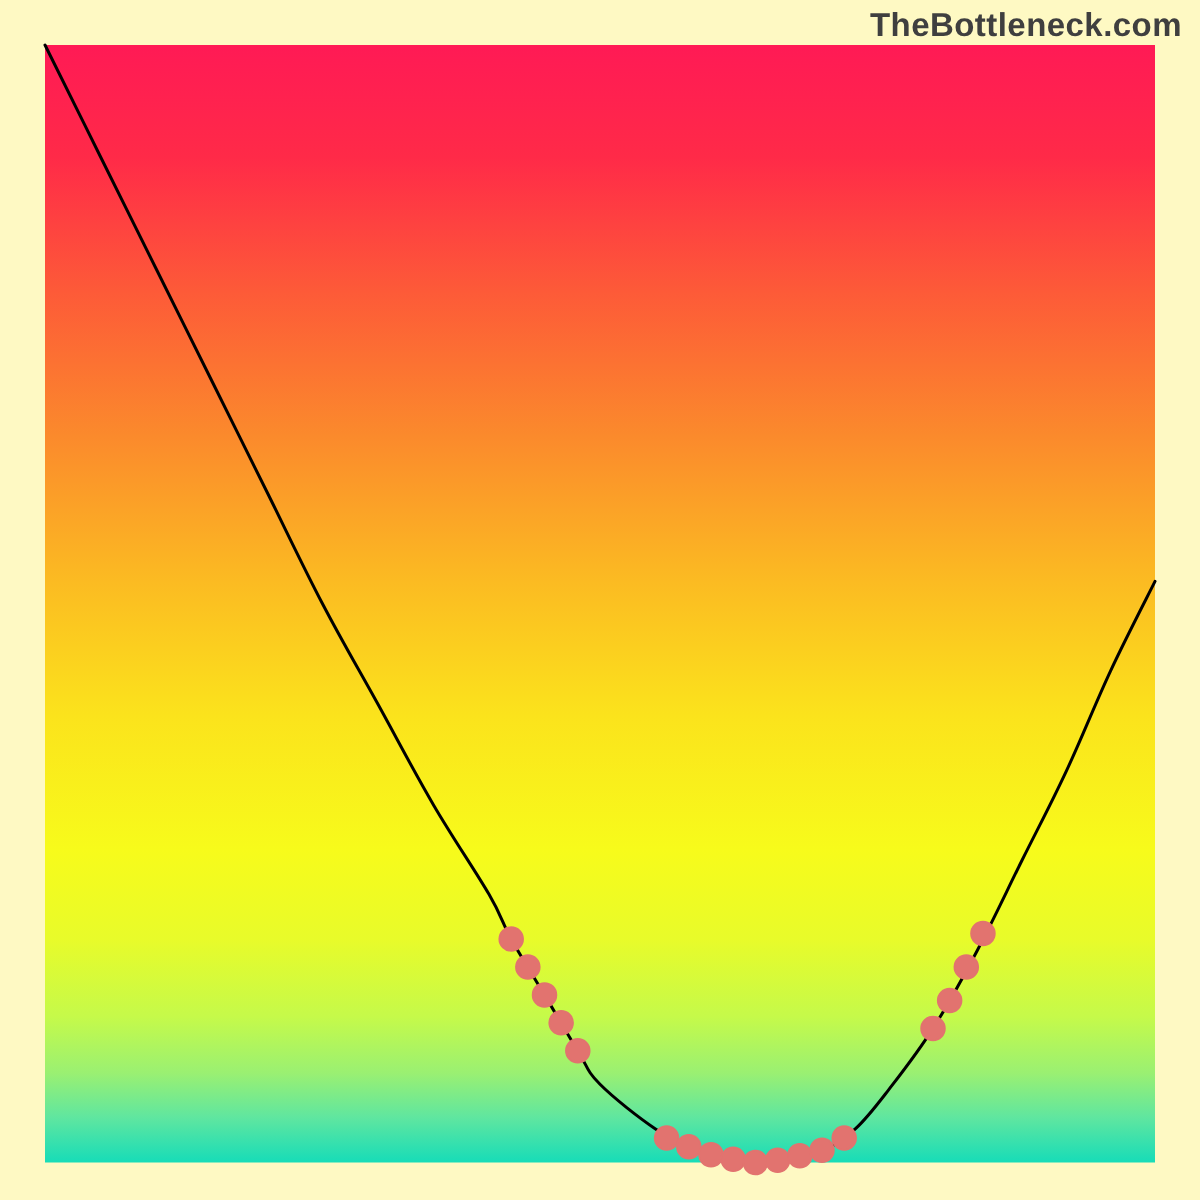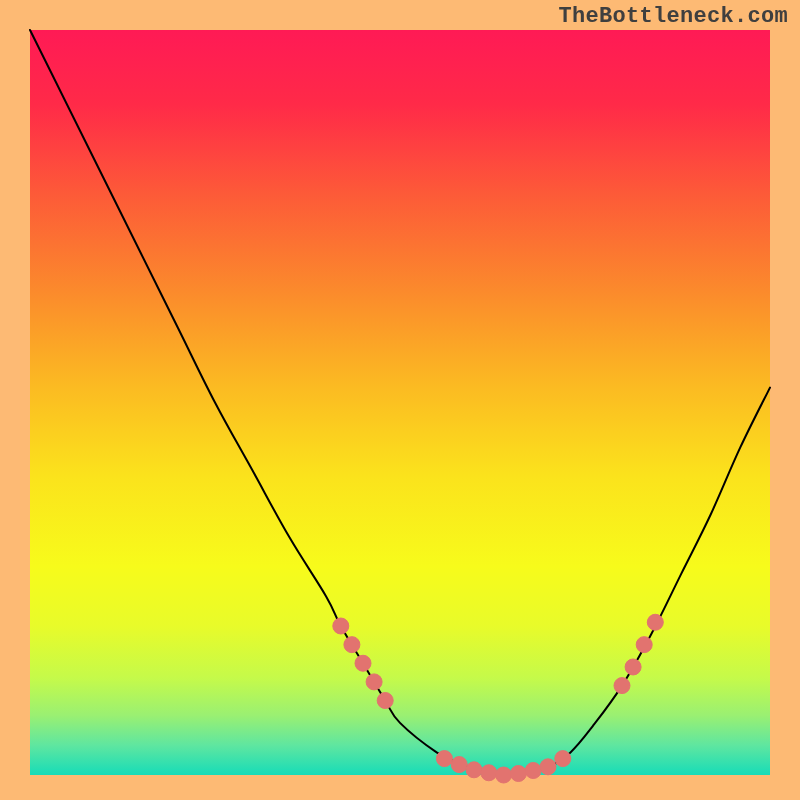--- a/index.html
+++ b/index.html
@@ -8,22 +8,21 @@
     width: 800px;
     height: 800px;
     background: #000;
     overflow: hidden;
     font-family: Arial, Helvetica, sans-serif;
   }
   .stage {
     position: relative;
     width: 800px;
     height: 800px;
-    background: #fdba74;
-    font-family: Liberation Mono, monospace;
+    background: #fef9c3;
   }
   .watermark {
     position: absolute;
     top: 4px;
     right: 12px;
     color: #3f3f3f;
     font-size: 22px;
     font-weight: 600;
     letter-spacing: 0.3px;
     z-index: 50;

